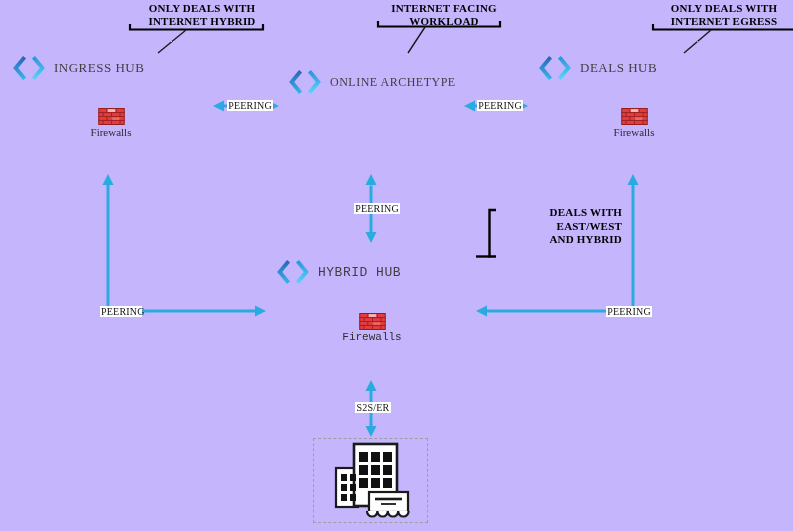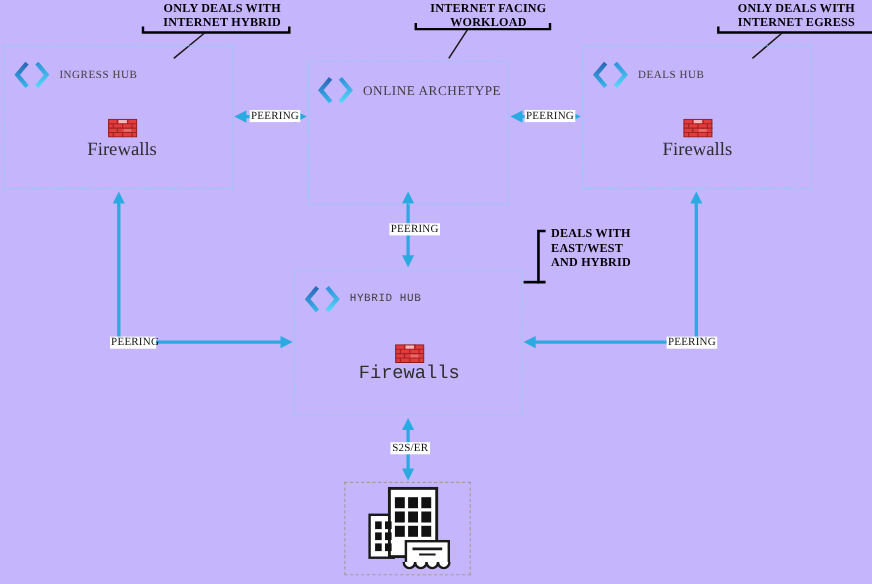--- a/index.html
+++ b/index.html
@@ -14,38 +14,38 @@
   .hub-box {
     position:absolute; border:1px dotted #8fcdf1; background:transparent;
   }
   .onprem-box {
     position:absolute; border:1px dashed #9e9e9e; background:transparent;
   }
   .hub-header {
     position:absolute; display:flex; align-items:center; gap:9px;
   }
   .hub-title {
-    font-size:10px; color:#3f3f3f; letter-spacing:0.5px; white-space:nowrap;
+    font-size:13px; color:#3f3f3f; letter-spacing:0.5px; white-space:nowrap;
   }
   .hub-title.small { font-size:12px; }
 
   
   .firewall {
     position:absolute; width:60px; display:flex; flex-direction:column;
     align-items:center; gap:1px;
   }
-  .firewall-label { font-size:17px; color:#2e2e2e; }
+  .firewall-label { font-size:11px; color:#2e2e2e; }
 
   
   .ann {
     position:absolute; width:158px; text-align:center;
     font-size:11px; font-weight:bold; color:#000; line-height:12.5px;
     letter-spacing:0.2px;
   }
-  .ann.left-align { text-align:left; width:100px; line-height:13.5px; }
+  .ann.left-align { text-align:right; width:100px; line-height:13.5px;margin-left:21px; }
 
   
   .edge-label {
     position:absolute; background:#ffffff; font-size:10px; color:#141414;
     text-align:center; line-height:11px; letter-spacing:0.2px; padding:0 1px;
     white-space:nowrap;
   }
   .hidden-defs { position:absolute; width:0; height:0; overflow:hidden; }
 </style>
 </head>

